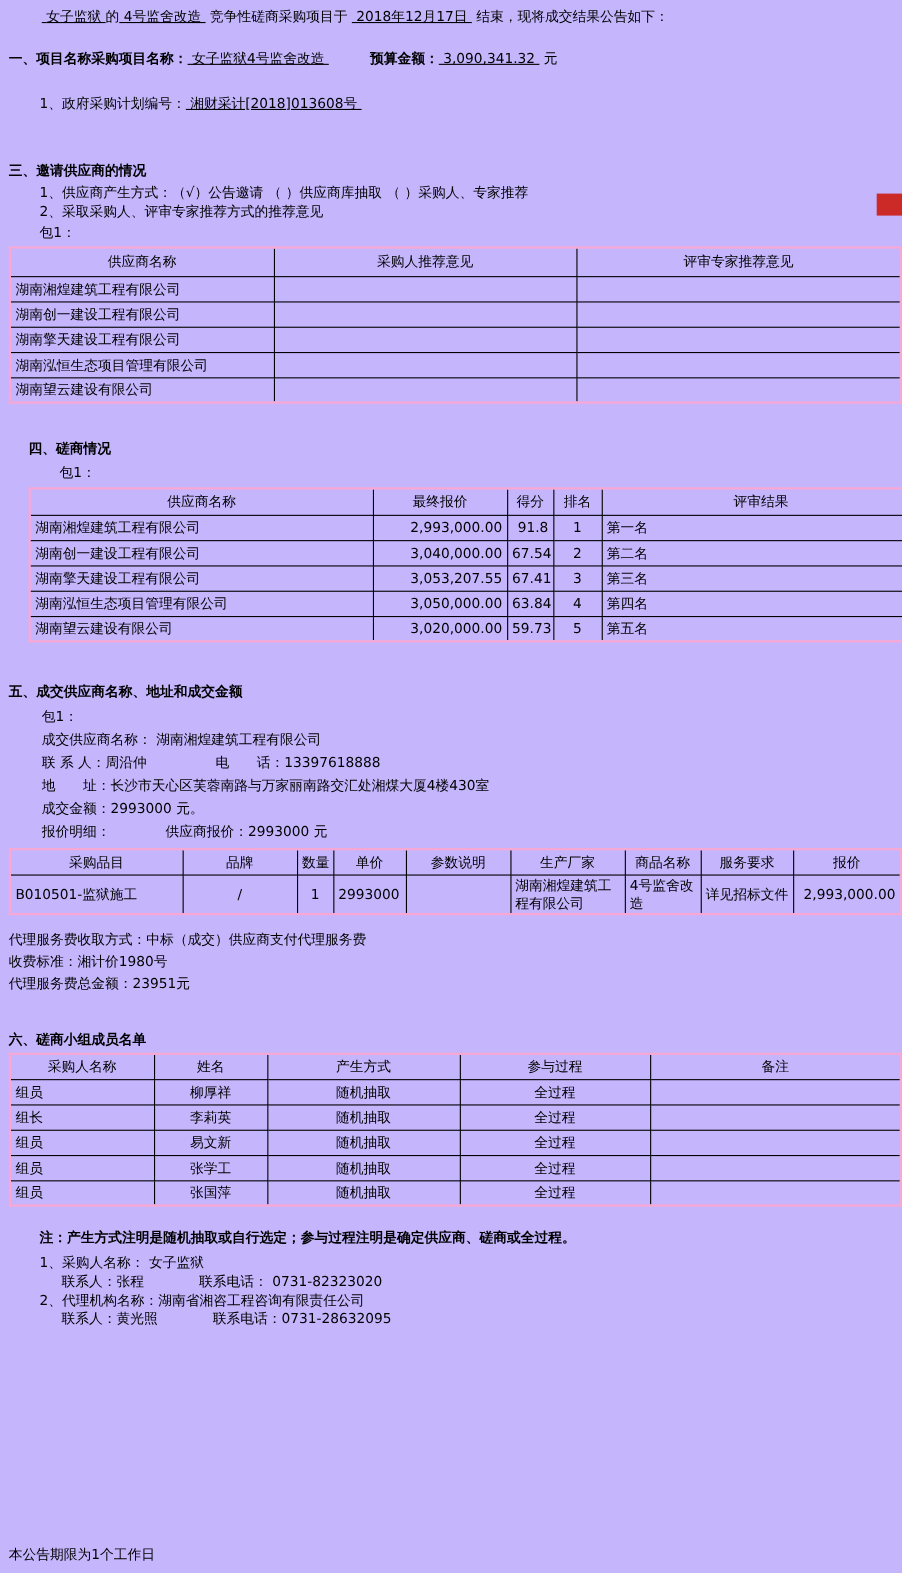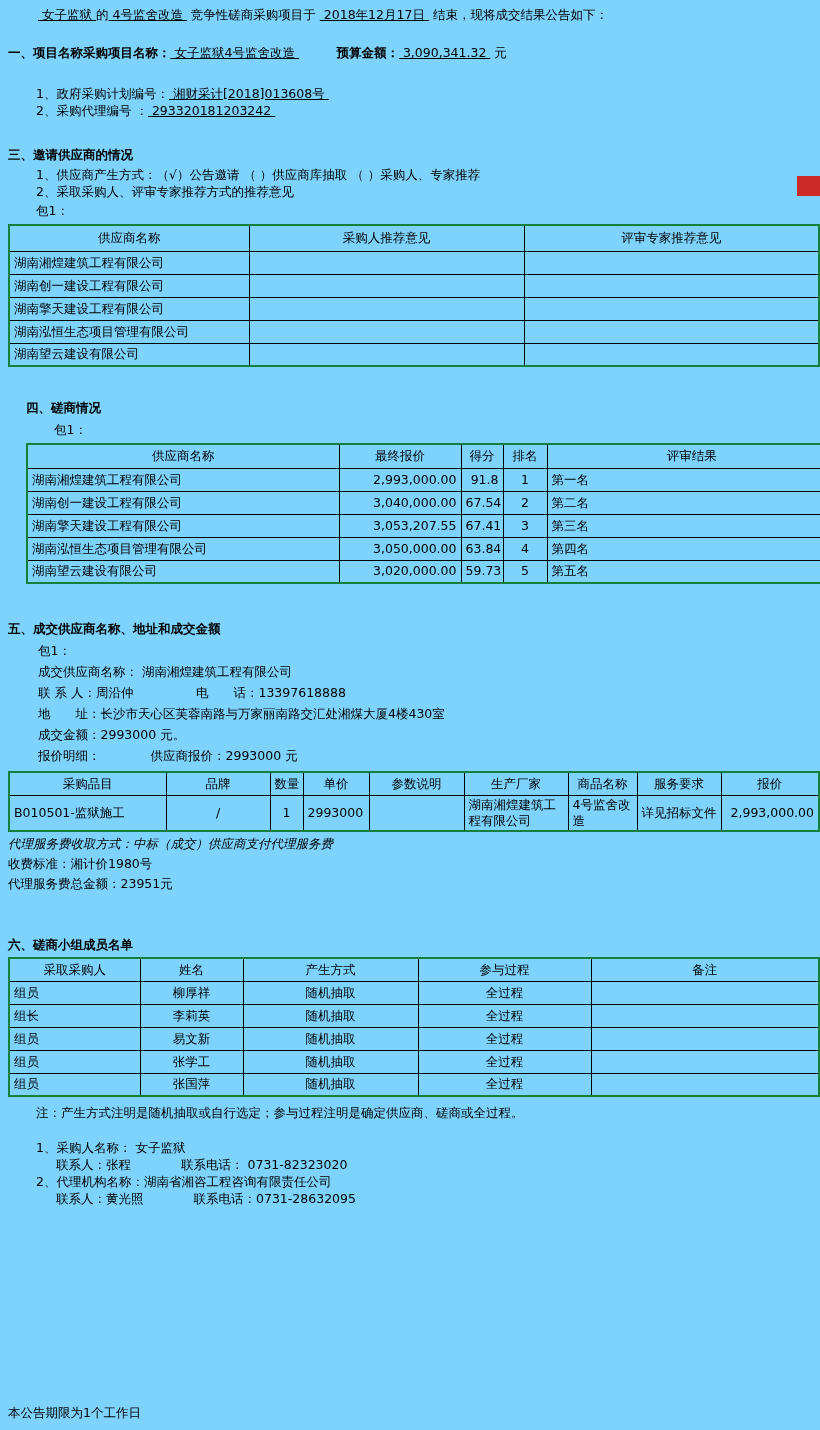--- a/index.html
+++ b/index.html
@@ -1,66 +1,65 @@
 <!DOCTYPE html>
 <html><head>
 <meta charset="utf-8">
 <style>
   html,body{margin:0;padding:0;background:#fff;}
-  #page{position:relative;width:820px;height:1430px;background:#7dd3fc;overflow:hidden;
+  #page{position:relative;width:820px;height:1430px;background:#c4b5fd;overflow:hidden;
         font-family:"DejaVu Sans","Liberation Sans",sans-serif;font-size:12.5px;color:#000;}
   .sec{position:absolute;left:8px;width:810px;}
   .h{font-weight:bold;line-height:18px;white-space:pre-wrap;}
   .line{white-space:pre-wrap;line-height:17px;}
   .u{text-decoration:underline;}
   .b{font-weight:bold;}
   .ind1{margin-left:28px;}
   .ind2{margin-left:48px;}
   .intro-line{padding-left:30px;line-height:17px;white-space:pre-wrap;}
   .s5line{margin-left:30px;line-height:21px;white-space:pre-wrap;}
   .feeline{line-height:20px;white-space:pre-wrap;}
   .clip{white-space:nowrap;overflow:hidden;}
-  table.tbl{border-collapse:collapse;table-layout:fixed;width:810px;border:2px solid #15803d;margin-top:5px;}
+  table.tbl{border-collapse:collapse;table-layout:fixed;width:810px;border:2px solid #f9a8d4;margin-top:5px;}
   .tbl th,.tbl td{border:1px solid #000;padding:1px 4px;font-weight:normal;font-size:12.5px;
                   line-height:16px;overflow:hidden;white-space:nowrap;text-align:left;vertical-align:middle;}
   .tbl th{text-align:center;}
   .t-invite thead tr{height:26px;} .t-invite tbody tr{height:23px;}
   .t-consult thead tr{height:24px;} .t-consult tbody tr{height:23px;}
   .t-consult td:nth-child(2){text-align:right;}
   .t-consult td:nth-child(3){text-align:right;}
   .t-consult td:nth-child(4){text-align:center;}
   .t-detail thead tr{height:23px;} .t-detail tbody tr{height:31px;}
   .t-detail td{white-space:normal;}
   .t-detail td:nth-child(2),.t-detail td:nth-child(3){text-align:center;}
   .t-detail td:nth-child(9){text-align:right;}
   .t-members thead tr{height:23px;} .t-members tbody tr{height:23px;padding-left:27px;}
   .t-members td:nth-child(2),.t-members td:nth-child(3),.t-members td:nth-child(4){text-align:center;}
   #sec-intro{top:6px;} #sec-1{top:44px;} #sec-2{top:83px;} #sec-3{top:146px;}
   #sec-4{top:399px;margin-left:18px;} #sec-5{top:620px;} #sec-6{top:936px;} #sec-7{top:1139px;}
   #sec-8{top:1273px;} #footer-sec{top:1404px;}
   #sec-8 .clip{font-weight:bold;line-height:21px;}
   .red-box{position:absolute;top:176px;left:797px;width:23px;height:20px;}
-  .mt2{margin-top:2px;} .mt4{margin-top:4px;} .mt6{margin-top:2px;font-style:italic;} .mt7{margin-top:7px;}
+  .mt2{margin-top:2px;} .mt4{margin-top:4px;} .mt6{margin-top:12px;} .mt7{margin-top:19px;font-weight:bold;}
 </style>
 </head>
 <body>
 
 <div id="page">
 
   <div class="sec" id="sec-intro">
     <div class="intro-line"><span class="u"> 女子监狱 </span><span>的</span><span class="u"> 4号监舍改造 </span><span> 竞争性磋商采购项目于 </span><span class="u"> 2018年12月17日 </span><span> 结束，现将成交结果公告如下：</span></div>
   </div>
 
   <div class="sec" id="sec-1">
     <div class="line"><span class="b">一、项目名称采购项目名称：</span><span class="u"> 女子监狱4号监舍改造 </span><span>　　　</span><span class="b">预算金额：</span><span class="u"> 3,090,341.32 </span><span> 元</span></div>
   </div>
 
   <div class="sec" id="sec-2">
     <div class="line ind1 mt2"><span>1、政府采购计划编号：</span><span class="u"> 湘财采计[2018]013608号 </span></div>
-    <div class="line ind1"><span>2、采购代理编号 ：</span><span class="u"> 293320181203242 </span></div>
   </div>
 
   <div class="sec" id="sec-3">
     <div class="h">三、邀请供应商的情况</div>
     <div class="line ind1 mt2">1、供应商产生方式：（√）公告邀请 （ ）供应商库抽取 （ ）采购人、专家推荐</div>
     <div class="line ind1">2、采取采购人、评审专家推荐方式的推荐意见</div>
     <div class="line ind1 mt2">包1：</div>
     <table class="tbl t-invite">
       <colgroup>
           <col style="width:240px">
@@ -228,21 +227,21 @@
       <colgroup>
           <col style="width:131px">
           <col style="width:103px">
           <col style="width:175px">
           <col style="width:173px">
           <col style="width:228px">
         </colgroup>
       <thead>
         <tr>
 
-        <th>采取采购人</th>
+        <th>采购人名称</th>
             <th>姓名</th>
             <th>产生方式</th>
             <th>参与过程</th>
             <th>备注</th>
           </tr>
       </thead>
       <tbody>
 
       <tr>
           <td>组员</td>

